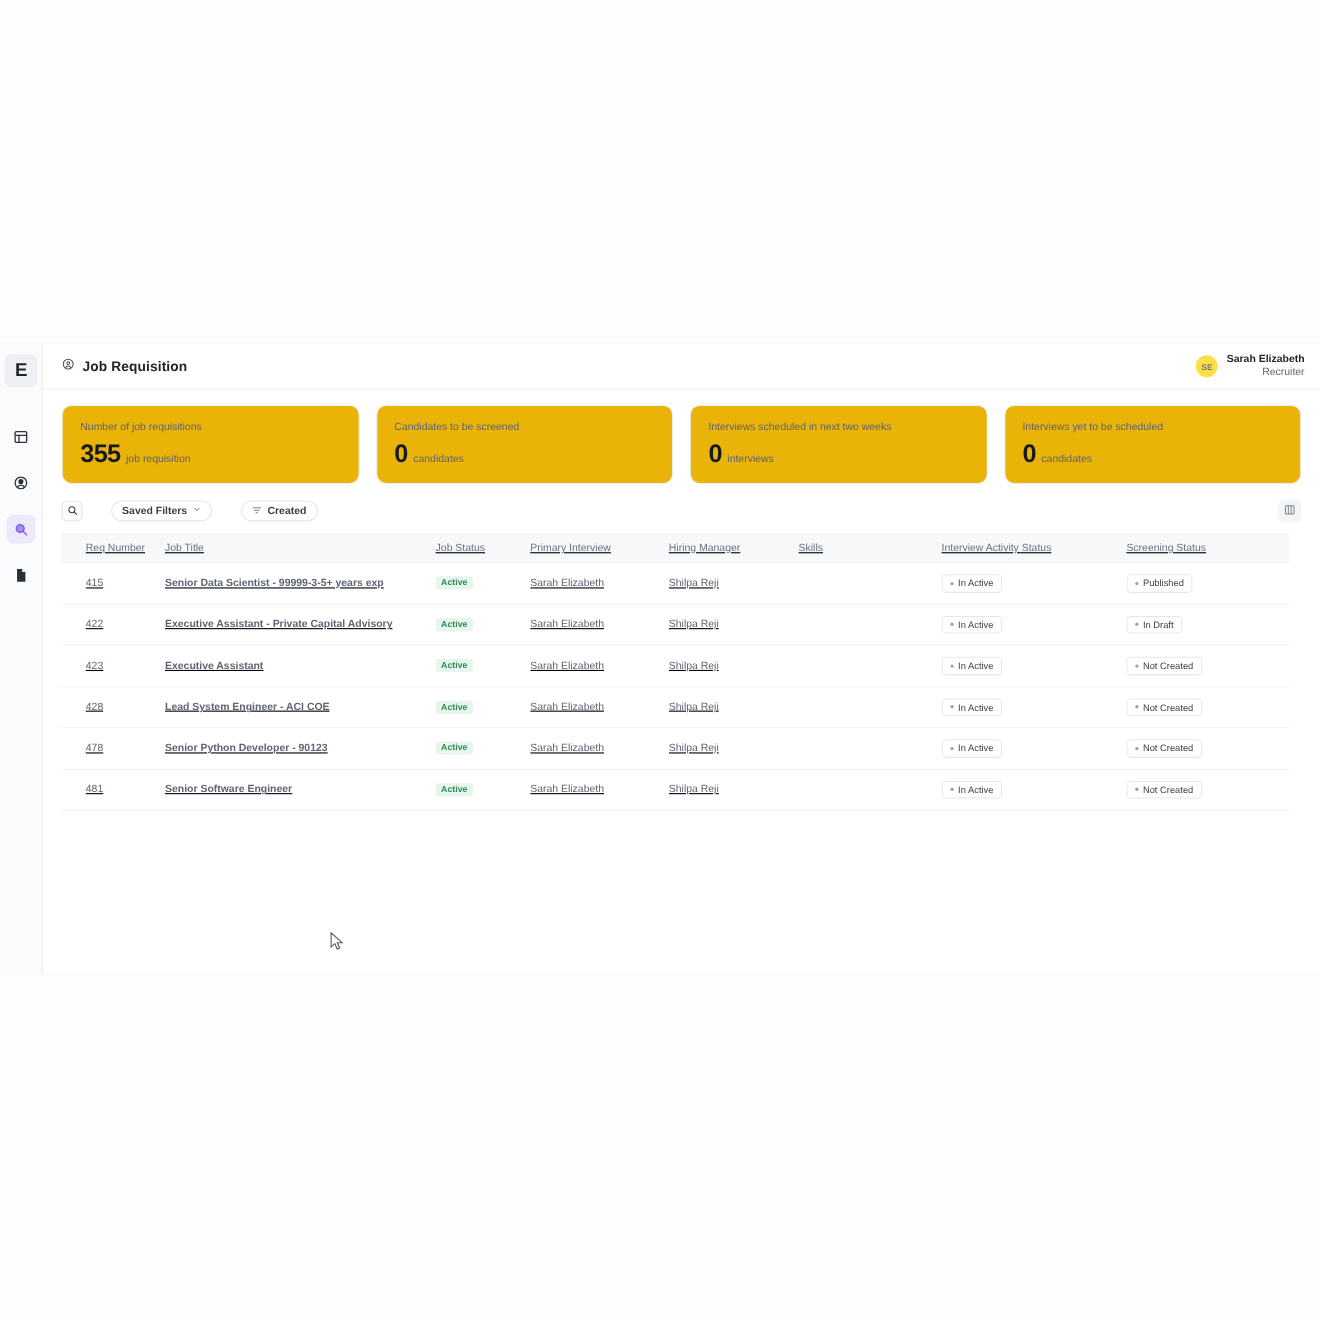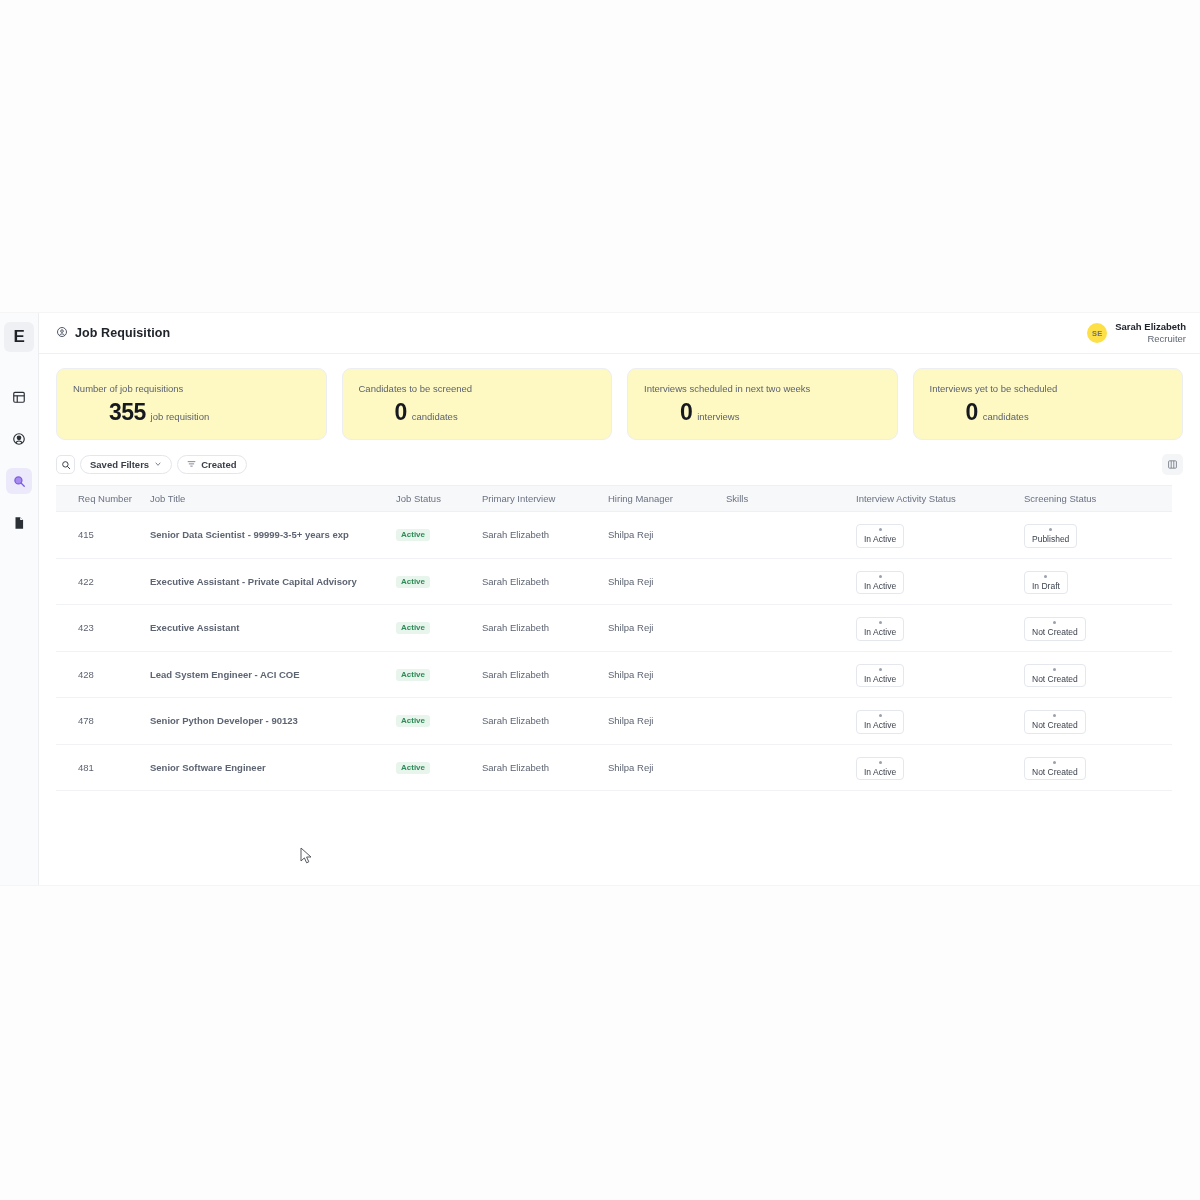--- a/index.html
+++ b/index.html
@@ -135,51 +135,50 @@
     gap: 15px;
     padding: 14px 17px 0 17px;
   }
   .metric-card {
     flex: 1 1 0;
     min-width: 0;
     border: 1px solid #eceef2;
     border-radius: 9px;
     padding: 14px 16px 15px 16px;
     box-sizing: border-box;
-    background: #fef9c3;
+    background: #eab308;
   }
   .metric-label {
     font-size: 9.5px;
     color: #5c6270;
     margin-bottom: 7px;
     white-space: nowrap;
   }
   .metric-row {
     display: flex;
     align-items: baseline;
     gap: 5px;
-    margin-left: 36px;
   }
   .metric-value {
     font-size: 23px;
     font-weight: 700;
     color: #16191f;
     letter-spacing: -0.6px;
     line-height: 1;
   }
   .metric-unit {
     font-size: 9.5px;
     color: #5c6270;
   }
 
   
   #filterbar {
     display: flex;
     align-items: center;
-    gap: 5px;
+    gap: 26px;
     padding: 14px 17px 10px 17px;
   }
   .icon-btn {
     width: 19px;
     height: 19px;
     border: 1px solid #e3e6eb;
     border-radius: 5px;
     background: #fff;
     display: flex;
     align-items: center;
@@ -214,20 +213,21 @@
     cursor: pointer;
   }
 
   
   #table-wrap {
     flex: 1 1 auto;
     padding: 0 28px 0 17px;
     min-height: 0;
     display: flex;
     flex-direction: column;
+    text-decoration: underline;
   }
   table#jobs-table {
     width: 100%;
     border-collapse: collapse;
     table-layout: fixed;
   }
   #jobs-table thead th {
     background: #f7f8fa;
     font-size: 9.5px;
     font-weight: 500;
@@ -279,21 +279,20 @@
     align-items: center;
     gap: 4px;
     border: 1px solid #e4e7ec;
     border-radius: 4px;
     padding: 3px 7px;
     font-size: 8.5px;
     color: #3d424d;
     background: #fff;
     line-height: 1;
     white-space: nowrap;
-    flex-direction: column;
   }
   .dot {
     width: 3px;
     height: 3px;
     border-radius: 50%;
     background: #9aa1ad;
     flex: 0 0 3px;
   }
   #table-footer {
     font-size: 9.5px;

